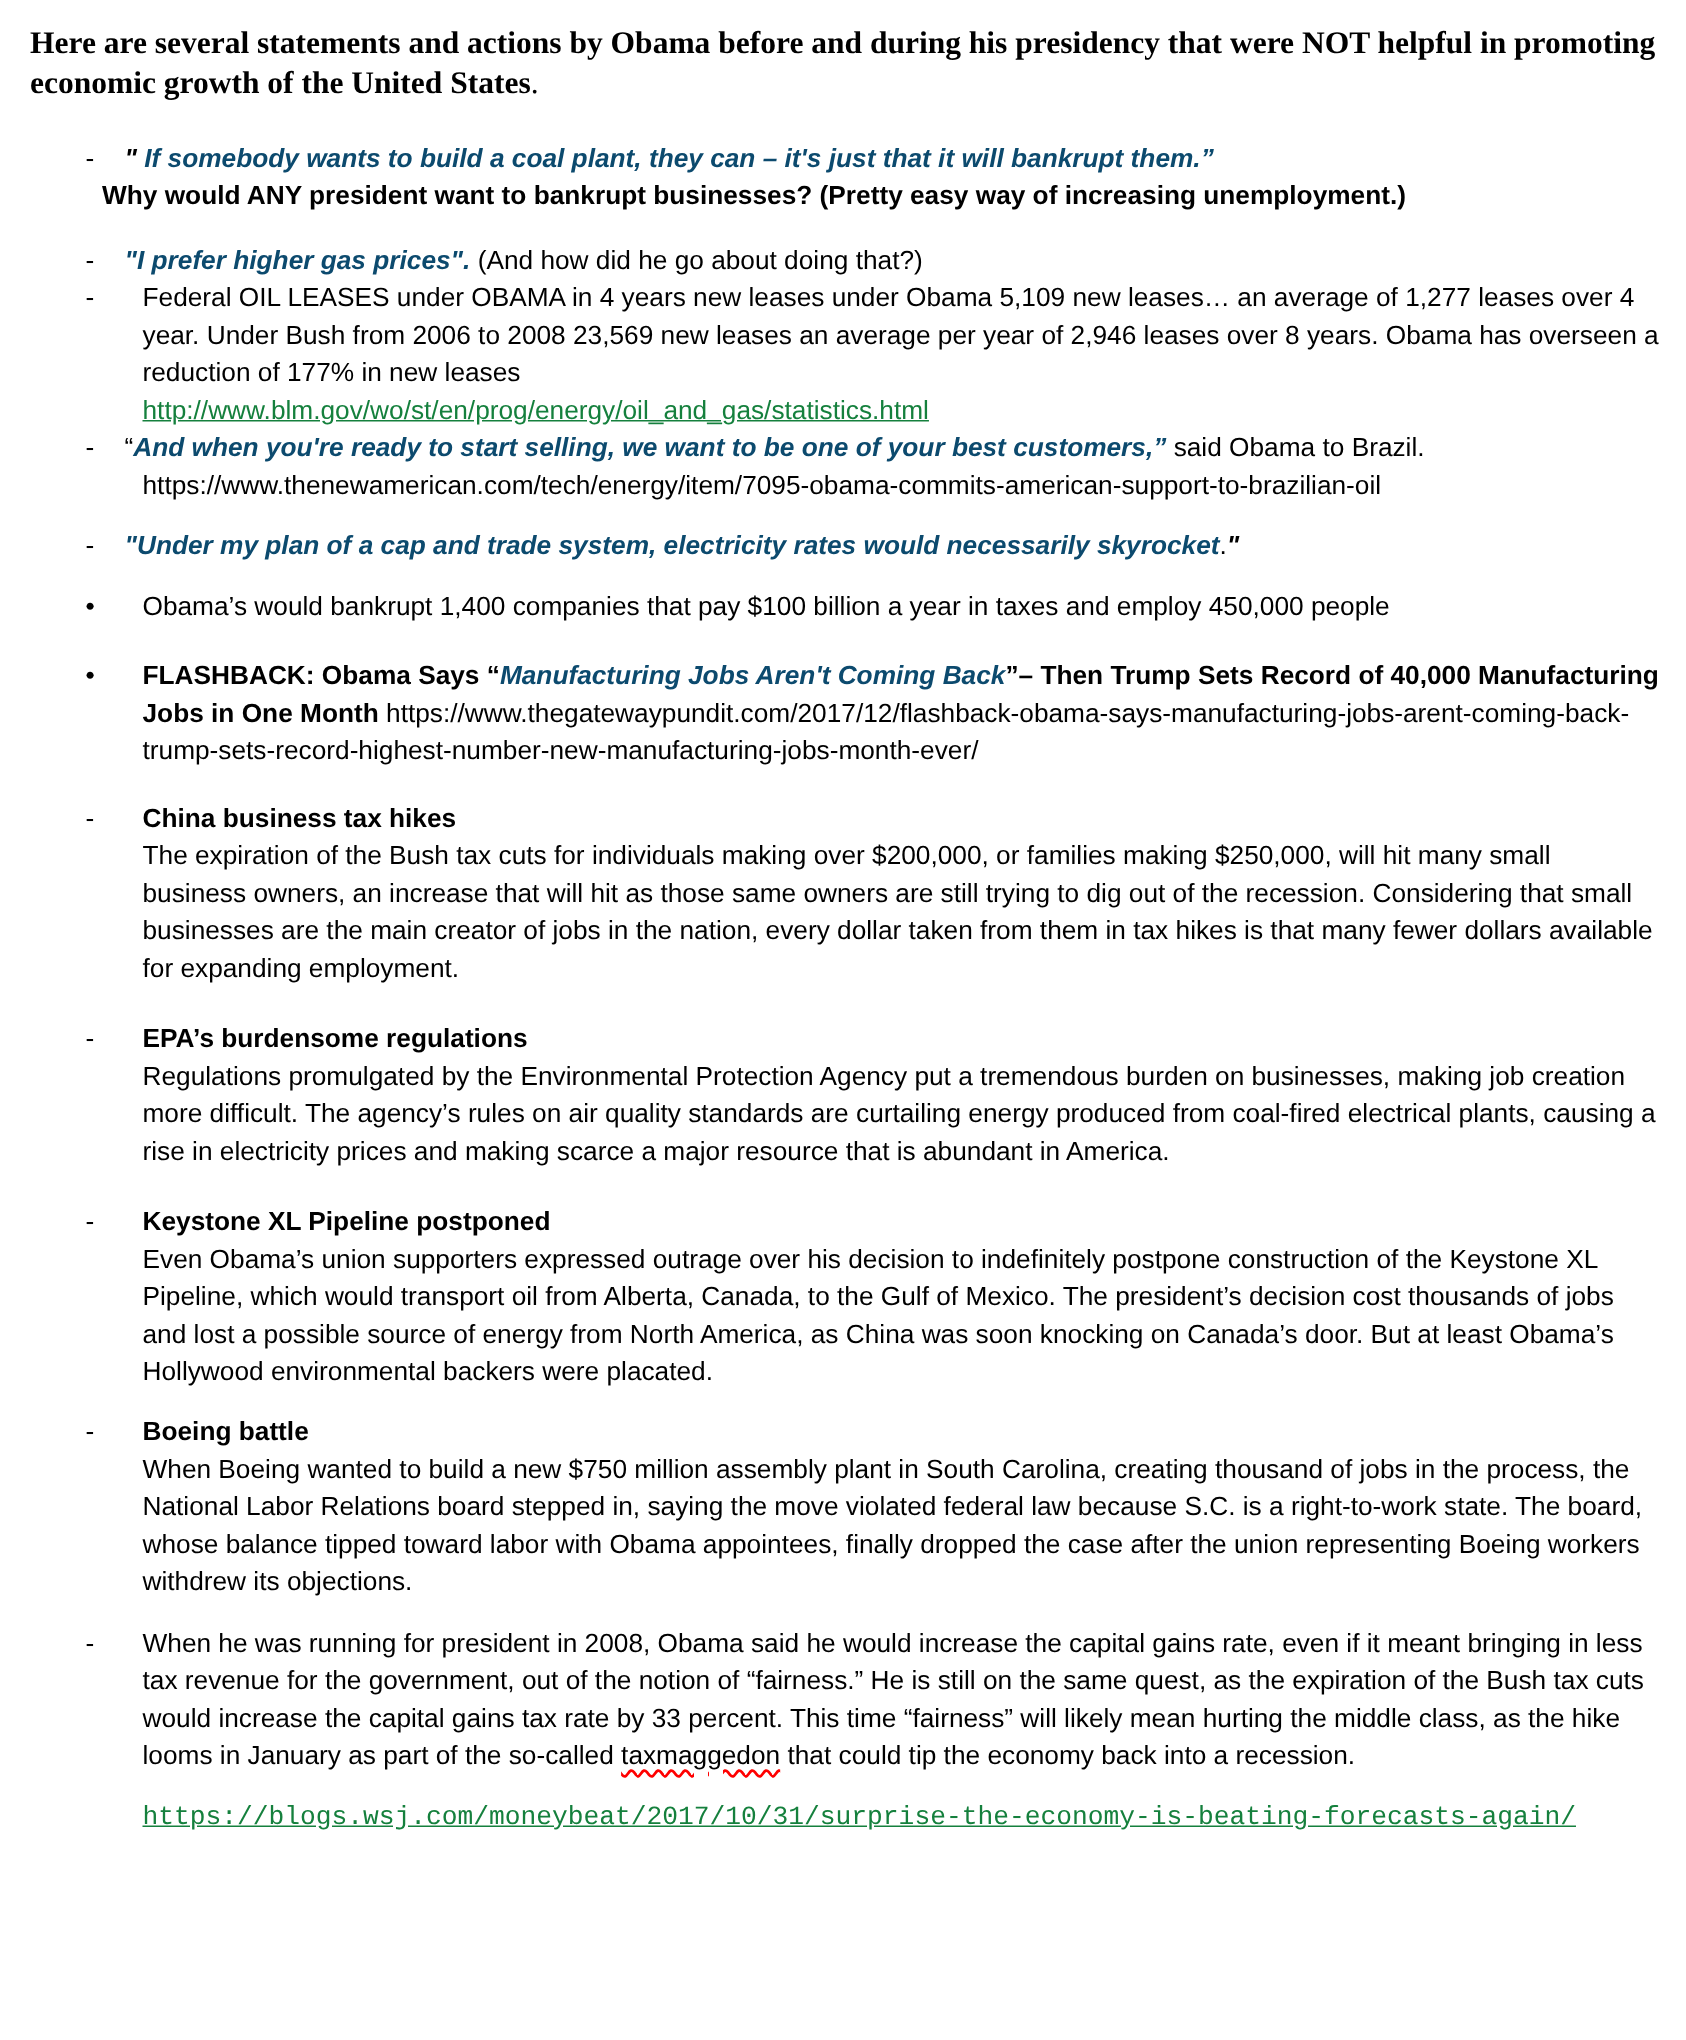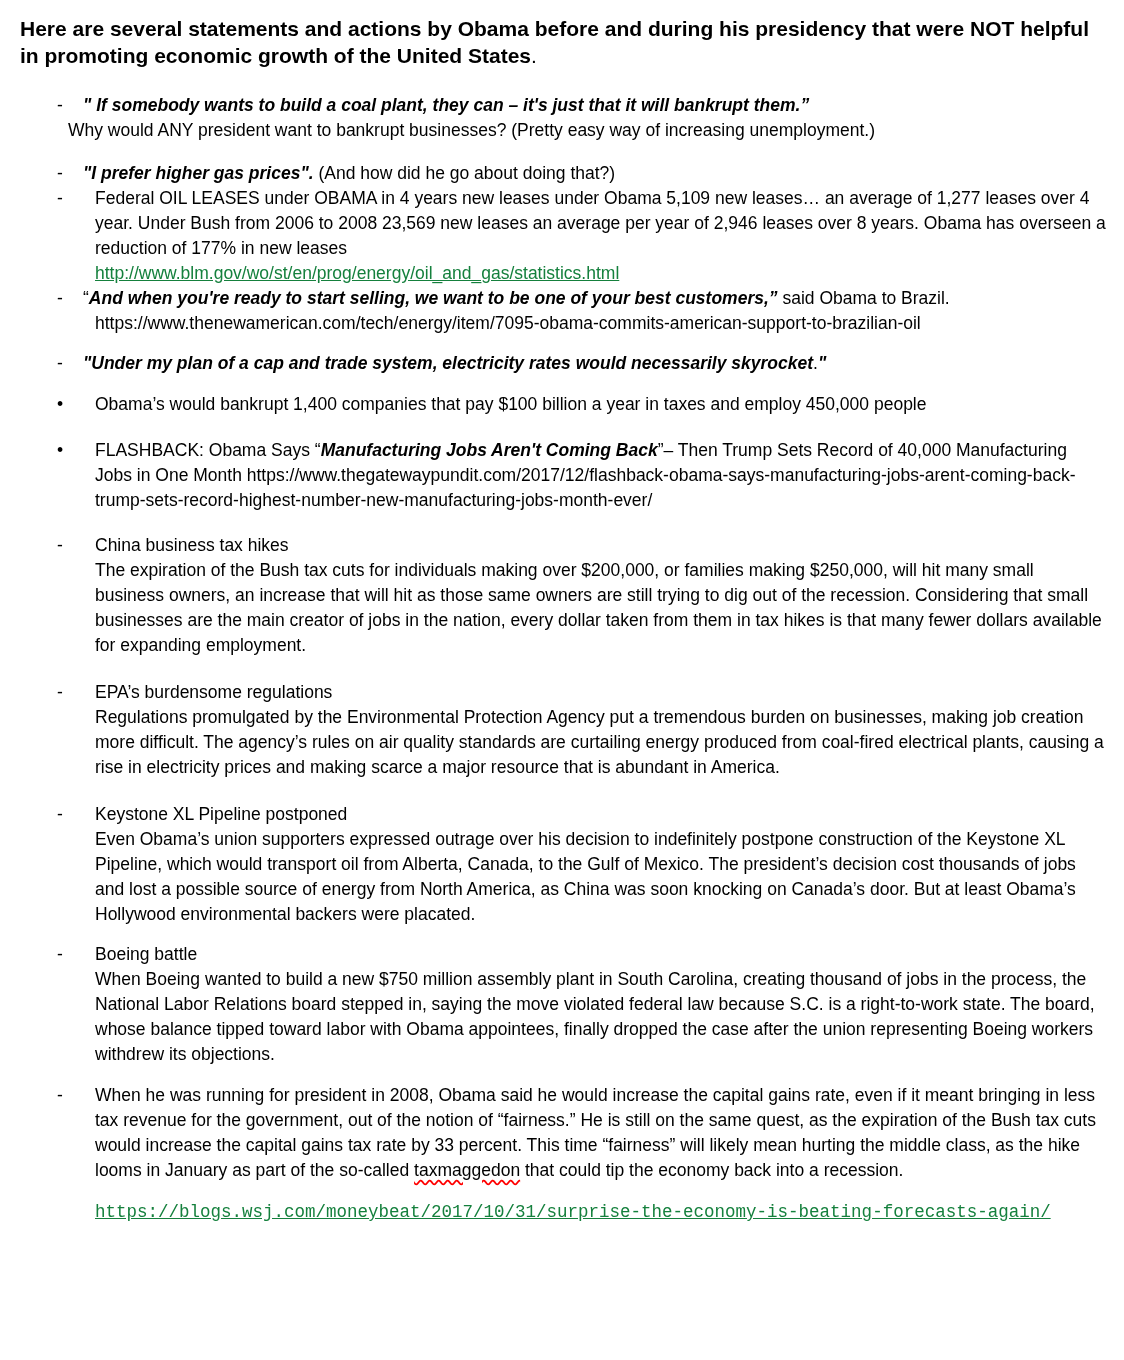--- a/index.html
+++ b/index.html
@@ -4,32 +4,32 @@
 <style>
   html,body{margin:0;padding:0;background:#fff;}
   body{
     width:1124px;height:1360px;box-sizing:border-box;
     padding:15px 18px 0 20px;
     font-family:"Liberation Sans","DejaVu Sans",sans-serif;
     font-size:17.5px;line-height:25px;color:#000;
     overflow:hidden;
   }
   h1.title{
-    margin:0;font-size:21px;line-height:27px;font-weight:bold;color:#000;
+    margin:0;font-size:21px;line-height:27px;font-weight:bold;color:#000;font-family:Liberation Serif, serif;
   }
   h1.title .tp{font-weight:normal;}
   .item{display:flex;padding-left:37px;}
   .marker{flex:0 0 38px;color:#000;}
   .content{flex:1 1 auto;min-width:0;}
   .line{min-height:25px;}
-  .red{color:#000000;font-weight:bold;font-style:italic;}
+  .red{color:#0c4a6e;font-weight:bold;font-style:italic;}
   .bqi{color:#000;font-weight:bold;font-style:italic;}
-  .bold{font-weight:normal;}
+  .bold{font-weight:bold;}
   .qout{text-indent:-12px;}
-  .outdent27{margin-left:-27px;}
+  .outdent27{margin-left:-27px;font-weight:bold;}
   a.link{color:#15803d;text-decoration:underline;cursor:pointer;}
   .squiggly{
     text-decoration-line:underline;
     text-decoration-style:wavy;
     text-decoration-color:#ff0000;
     text-underline-offset:3px;
   }
   
   .i-coal{margin-top:24px;}
   .i-gas{margin-top:18px;}

